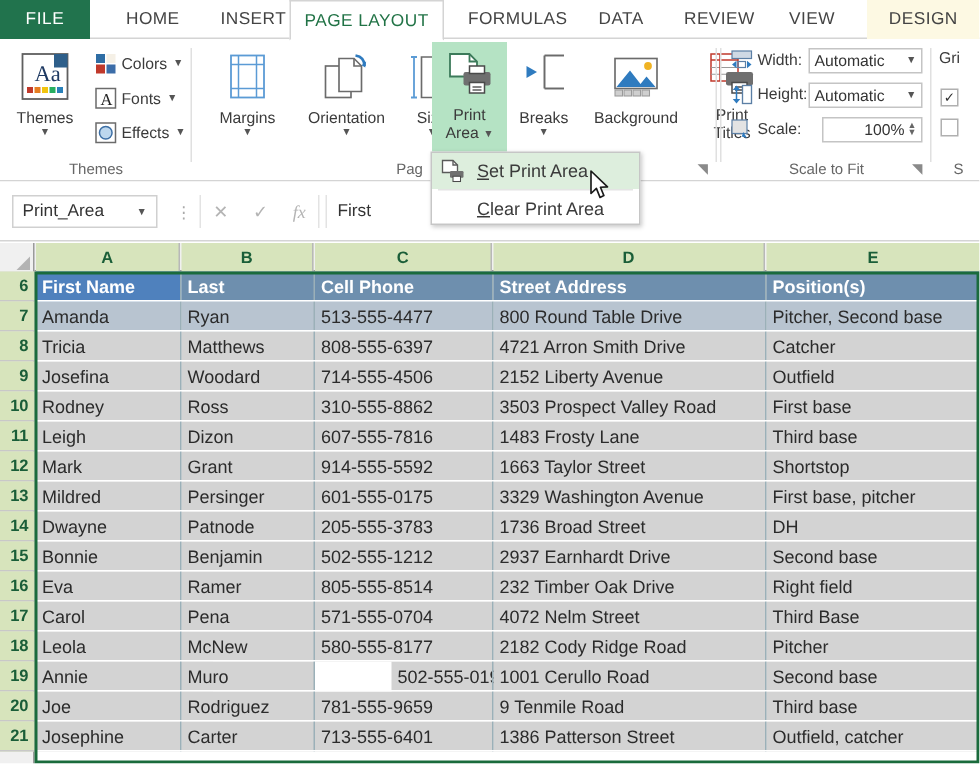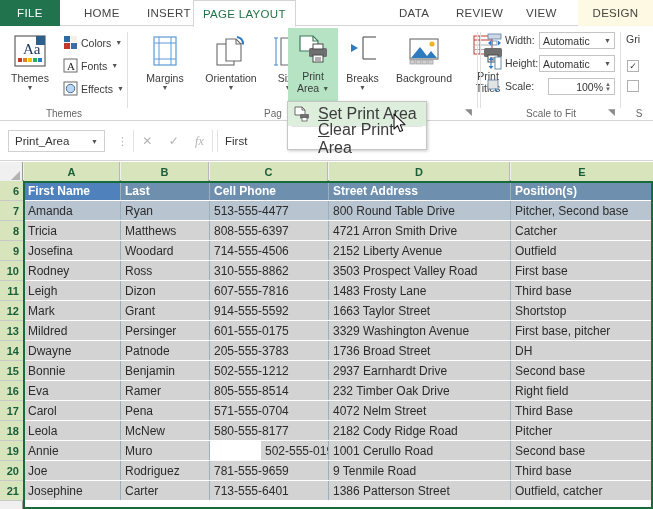--- a/index.html
+++ b/index.html
@@ -89,21 +89,21 @@
 
   
   .menu {
     position:absolute; left:287px; top:101px; width:140px; height:49px;
     background:#ffffff; border:1px solid #c6c6c6;
     box-shadow:1px 1px 3px rgba(0,0,0,.22);
     z-index:50;
   }
   .menu-item {
     position:relative; height:24px; display:flex; align-items:center;
-    font-size:16px; color:#3b3b3b; padding-left:30px;
+    font-size:12px; color:#3b3b3b; padding-left:30px;
   }
   .menu-item.hover { background:#ddeedd; }
   .menu-ic { position:absolute; left:6px; top:4px; width:16px; height:16px; }
   .menu-sep { height:1px; background:#e4e4e4; margin:0 4px; }
   .mnemonic { text-decoration:underline; }
   .cursor-arrow { position:absolute; left:110px; top:111px; z-index:60; }
 
   
   .fbar {
     position:absolute; top:121px; left:0; width:653px; height:40px;
@@ -193,20 +193,23 @@
       <span>FILE</span>
     </div>
     <div class="tab" style="left:75px;">
       <span>HOME</span>
     </div>
     <div class="tab" style="left:138px;">
       <span>INSERT</span>
     </div>
     <div class="tab active" style="left:193px;">
       <span>PAGE LAYOUT</span>
+    </div>
+    <div class="tab" style="left:303px;">
+      <span>FORMULAS</span>
     </div>
     <div class="tab" style="left:390px;">
       <span>DATA</span>
     </div>
     <div class="tab" style="left:447px;">
       <span>REVIEW</span>
     </div>
     <div class="tab" style="left:517px;">
       <span>VIEW</span>
     </div>

